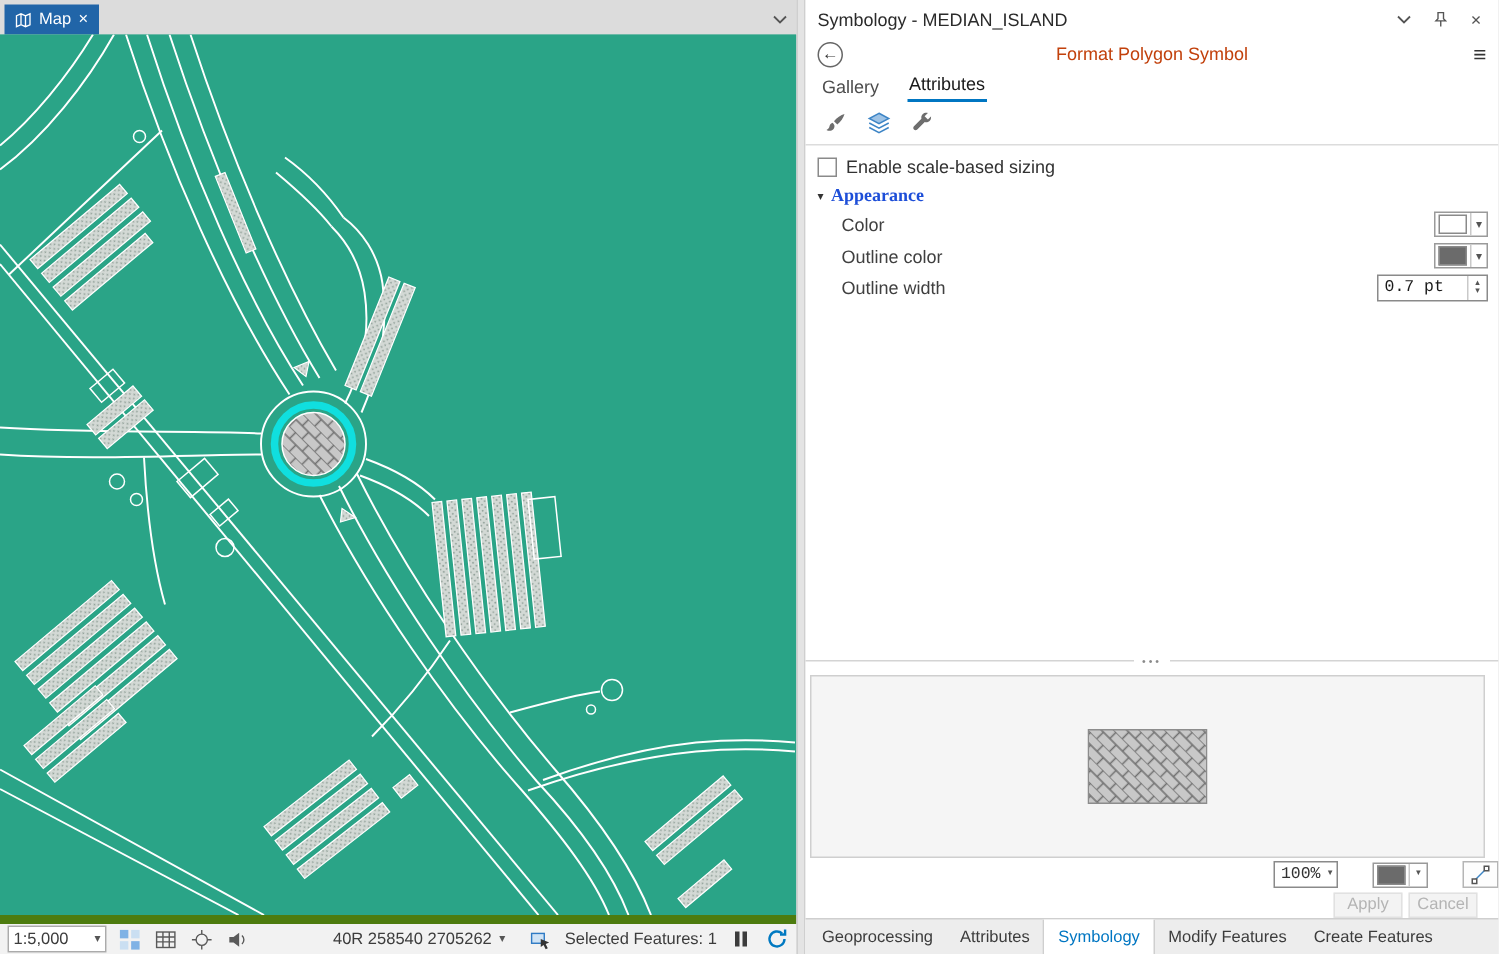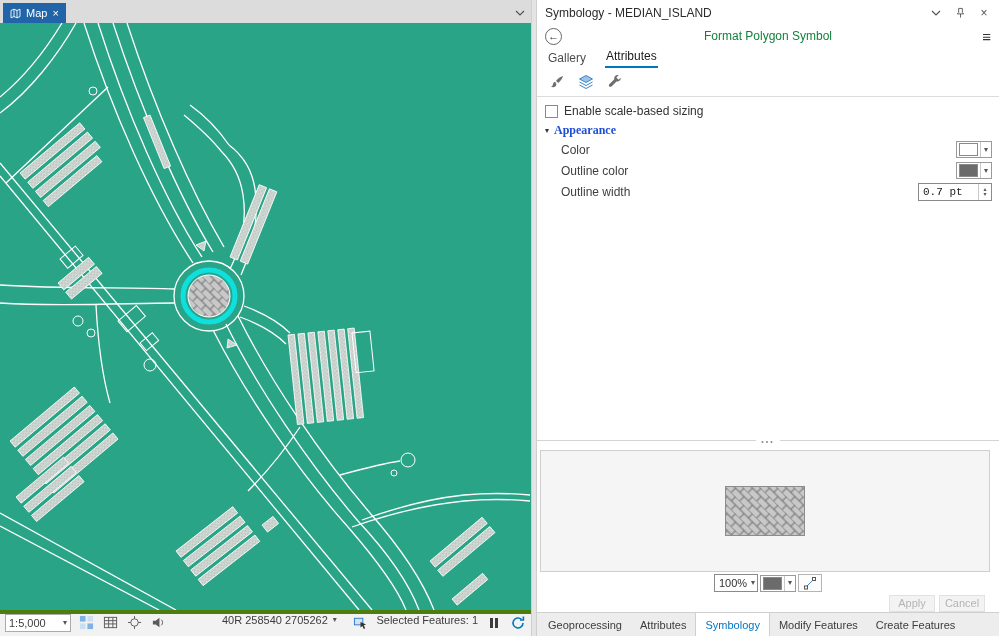--- a/index.html
+++ b/index.html
@@ -7,42 +7,42 @@
   body { font-family:"Liberation Sans", sans-serif; font-size:12px; color:#323232; background:#fff; }
   .app { position:relative; width:999px; height:636px; background:#e8e8e8; }
 
   
   .map-panel { position:absolute; left:0; top:0; width:531px; height:636px; background:#dedede; }
   .map-tabbar { position:relative; height:23px; background:#dcdcdc; display:flex; align-items:flex-end; }
   .map-tab { margin-left:3px; height:20px; background:#2165a8; color:#fff; display:flex; align-items:center; gap:5px; padding:0 7px; font-size:11px; }
   .map-tab .tab-close { font-size:11px; line-height:1; cursor:pointer; }
   .tabbar-chevron { position:absolute; right:6px; top:5px; }
   .map-canvas { position:absolute; top:23px; left:0; width:531px; height:587px; background:#2aa487; }
-  .map-statusbar { position:absolute; bottom:0; left:0; width:531px; height:26px; background:#f2f2f2; border-top:4px solid #4d7c0f; display:flex; align-items:flex-start; padding:0 5px; gap:7px; font-size:11px; color:#3c3c3c; }
+  .map-statusbar { position:absolute; bottom:0; left:0; width:531px; height:26px; background:#f2f2f2; border-top:6px solid #4d7c0f; display:flex; align-items:center; padding:0 5px; gap:7px; font-size:11px; color:#3c3c3c; }
   .scale-combo { display:flex; align-items:center; background:#fff; border:1px solid #ababab; height:18px; width:66px; padding:0 3px; justify-content:space-between; }
   .combo-arrow { font-size:8px; color:#555; line-height:1; }
   .sb-icon { width:17px; height:17px; display:inline-flex; align-items:center; justify-content:center; }
   .coords { display:flex; align-items:center; gap:5px; margin-left:48px; }
   .grow { flex:1; }
   .sel-text { white-space:nowrap; }
   .pause { gap:2px; }
   .pause .bar { width:3px; height:10px; background:#3c3c3c; display:inline-block; }
 
   
   .v-splitter { position:absolute; left:531px; top:0; width:6px; height:636px; background:#e4e4e4; border-left:1px solid #cfcfcf; border-right:1px solid #cfcfcf; }
 
   
   .right-pane { position:absolute; left:537px; top:0; width:462px; height:636px; background:#fff; display:flex; flex-direction:column; }
   .pane-titlerow { height:26px; display:flex; align-items:center; padding:0 8px; }
   .pane-title { font-size:12px; color:#2b2b2b; }
   .win-icons { margin-left:auto; display:flex; gap:10px; align-items:center; }
   .win-icon { width:14px; height:14px; display:inline-flex; align-items:center; justify-content:center; color:#555; font-size:12px; cursor:pointer; }
   .pane-subhdr { position:relative; height:20px; display:flex; align-items:center; padding:0 8px; }
   .back-btn { width:17px; height:17px; border:1px solid #666; border-radius:50%; display:flex; align-items:center; justify-content:center; font-size:11px; color:#333; cursor:pointer; background:#fff; z-index:2; }
-  .pane-subtitle { position:absolute; left:0; right:0; text-align:center; color:#15803d; }
+  .pane-subtitle { position:absolute; left:0; right:0; text-align:center; color:#c2410c; }
   .menu-btn { margin-left:auto; font-size:15px; color:#333; cursor:pointer; z-index:2; }
   .ptabs { height:22px; display:flex; gap:18px; padding:0 10px; align-items:flex-end; }
   .ptab { padding:2px 1px 3px 1px; color:#4d4d4d; cursor:pointer; }
   .ptab.active { color:#1a1a1a; border-bottom:2px solid #0076c2; }
   .sym-iconrow { height:29px; display:flex; align-items:center; gap:5px; padding:0 8px; border-bottom:1px solid #dcdcdc; }
   .sym-iconbtn { width:24px; height:22px; display:flex; align-items:center; justify-content:center; cursor:pointer; }
   .chk-row { margin-top:6px; height:16px; display:flex; align-items:center; gap:6px; padding:0 8px;text-align:right; }
   .checkbox { width:13px; height:13px; background:#fff; border:1px solid #8a8a8a; cursor:pointer; }
   .section-hdr { height:18px; display:flex; align-items:center; gap:5px; padding:0 8px; margin-top:2px; }
   .section-hdr .chev { font-size:8px; color:#333; }
@@ -57,21 +57,21 @@
   .swatch-combo .combo-arrow { padding:0 3px; border-left:1px solid #c9c9c9; align-self:stretch; display:flex; align-items:center; }
   .spin-input { width:74px; height:18px; border:1px solid #8a8a8a; background:#fff; display:flex; align-items:center; }
   .spin-value { flex:1; padding-left:4px; font-size:11px; color:#1a1a1a;font-family:Liberation Mono, monospace; }
   .spin-arrows { width:13px; display:flex; flex-direction:column; align-items:center; border-left:1px solid #c9c9c9; align-self:stretch; justify-content:center; }
   .spin-arrows span { font-size:6px; line-height:5px; color:#555; cursor:pointer; }
   .pane-fill { flex:1; }
   .h-splitter { height:10px; position:relative; display:flex; align-items:center; justify-content:center; }
   .h-splitter .line { position:absolute; left:0; right:0; top:4px; border-top:1px solid #d4d4d4; }
   .h-splitter .dots { position:relative; font-size:7px; letter-spacing:2px; color:#8a8a8a; background:#fff; padding:0 5px; }
   .preview-box { margin:4px 9px 0 3px; height:122px; background:#f5f5f5; border:1px solid #cfcfcf; display:flex; align-items:center; justify-content:center; }
-  .preview-controls { height:22px; display:flex; align-items:center; justify-content:center; gap:2px; }
+  .preview-controls { height:22px; display:flex; align-items:center; justify-content:flex-end; gap:23px;font-family:Liberation Mono, monospace; }
   .zoom-combo { display:flex; align-items:center; background:#fff; border:1px solid #8a8a8a; height:18px; padding:0 2px 0 4px; gap:4px; font-size:11px; }
   .tool-btn { width:24px; height:18px; border:1px solid #b5b5b5; background:#fdfdfd; display:flex; align-items:center; justify-content:center; cursor:pointer; }
   .action-row { height:18px; display:flex; justify-content:flex-end; gap:4px; padding:0 14px; align-items:center; }
   .action-btn { width:46px; height:17px; background:#f3f3f3; border:1px solid #e1e1e1; color:#b4b4b4; font-size:11px; display:flex; align-items:center; justify-content:center; }
   .bottom-tabs { margin-top:auto; height:24px; background:#ededed; border-top:1px solid #cfcfcf; display:flex; align-items:stretch; padding-left:2px; font-size:11px; color:#3c3c3c; }
   .btab { display:flex; align-items:center; padding:0 9px; cursor:pointer; }
   .btab.active { background:#fff; color:#0076c2; border-left:1px solid #cfcfcf; border-right:1px solid #cfcfcf; }
 </style>
 </head>
 <body>

